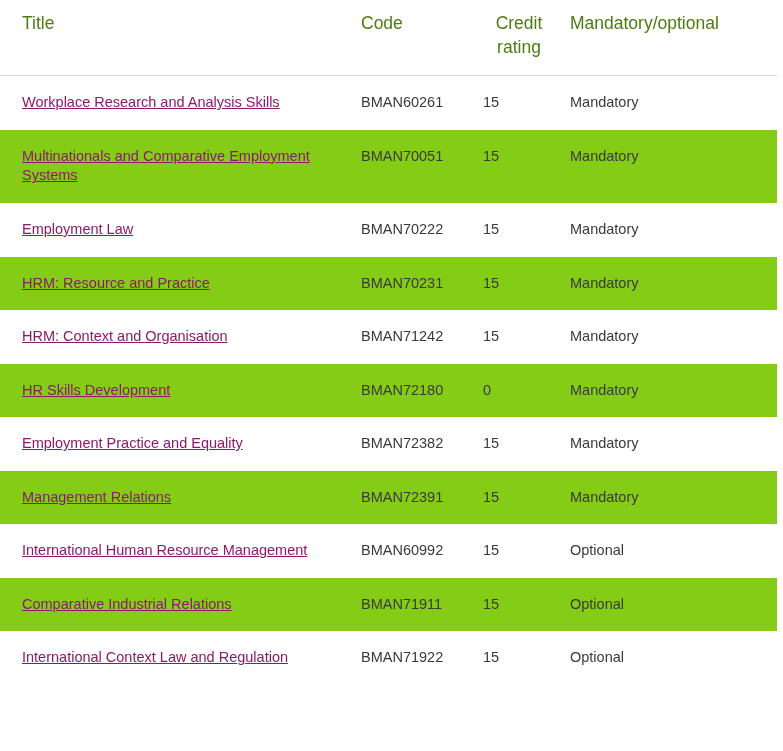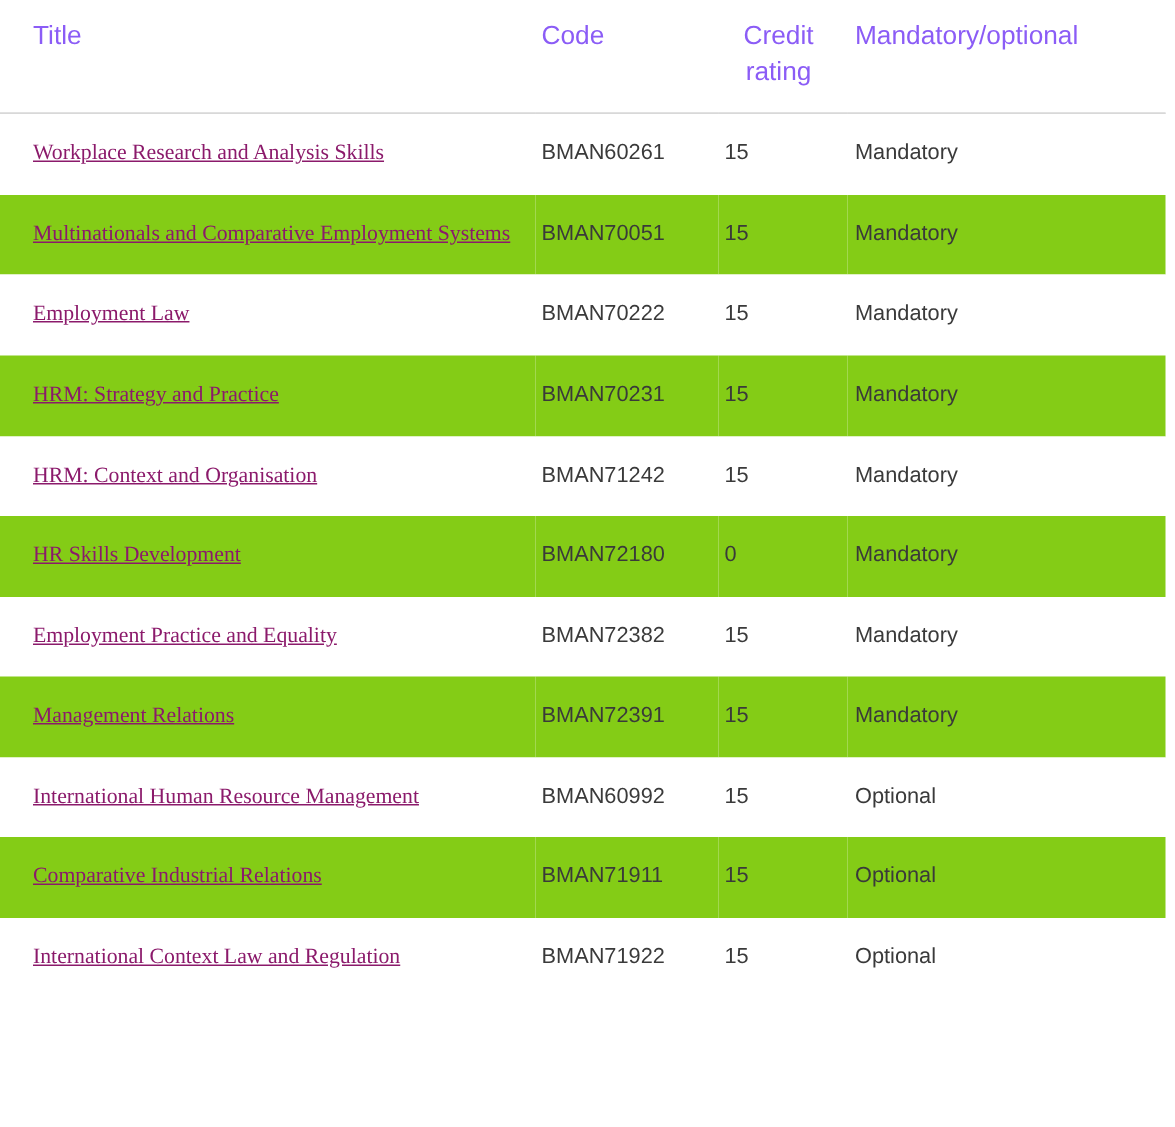--- a/index.html
+++ b/index.html
@@ -24,21 +24,21 @@
   .course-table col.col-code { width: 122px; }
   .course-table col.col-credit { width: 86px; }
   .course-table col.col-mand { width: 212px; }
 
   .course-table thead th {
     text-align: left;
     vertical-align: top;
     font-weight: normal;
     font-size: 17.5px;
     line-height: 1.35;
-    color: #8b5cf6;
+    color: #4d7c0f;
     padding: 12px 10px 16px 22px;
     border-bottom: 1px solid #d8d8d8;
     margin-left: 48px;
   }
   .course-table thead th.th-code { padding-left: 4px; }
   .course-table thead th.th-credit { padding-left: 4px; text-align: center; }
   .course-table thead th.th-mand { padding-left: 5px; }
 
   .course-table tbody td {
     font-size: 14.5px;
@@ -55,21 +55,20 @@
   .course-table tbody tr.odd-row { background: #ffffff; }
   .course-table tbody tr.even-row { background: #84cc16; }
 
   .course-link {
     color: #8b1a6b;
     text-decoration: underline;
     font-size: 14.5px;
     line-height: 1.35;
     display: inline;
     cursor: pointer;
-    font-family: Liberation Serif, serif;
   }
 </style>
 </head>
 <body>
 
 <table class="course-table">
   <colgroup>
     <col class="col-title">
     <col class="col-code">
     <col class="col-credit">
@@ -96,21 +95,21 @@
         <td class="td-credit">15</td>
         <td class="td-mand">Mandatory</td>
       </tr>
       <tr class="odd-row">
         <td class="td-title"><a class="course-link">Employment Law</a></td>
         <td class="td-code">BMAN70222</td>
         <td class="td-credit">15</td>
         <td class="td-mand">Mandatory</td>
       </tr>
       <tr class="even-row">
-        <td class="td-title"><a class="course-link">HRM: Strategy and Practice</a></td>
+        <td class="td-title"><a class="course-link">HRM: Resource and Practice</a></td>
         <td class="td-code">BMAN70231</td>
         <td class="td-credit">15</td>
         <td class="td-mand">Mandatory</td>
       </tr>
       <tr class="odd-row">
         <td class="td-title"><a class="course-link">HRM: Context and Organisation</a></td>
         <td class="td-code">BMAN71242</td>
         <td class="td-credit">15</td>
         <td class="td-mand">Mandatory</td>
       </tr>

